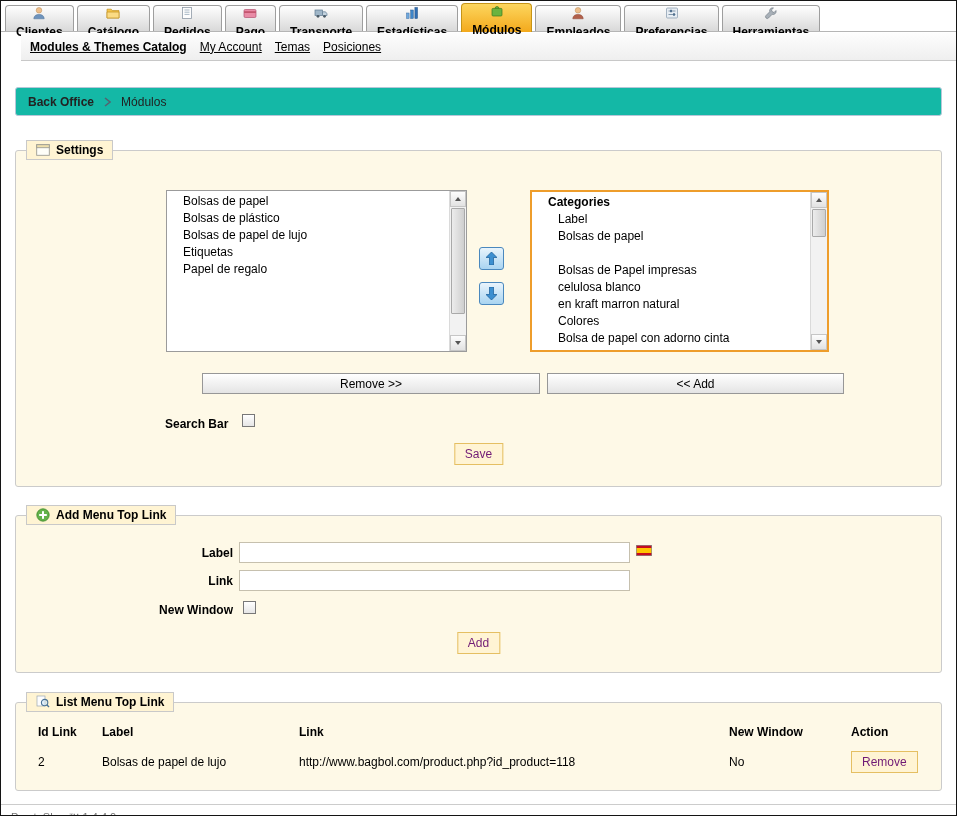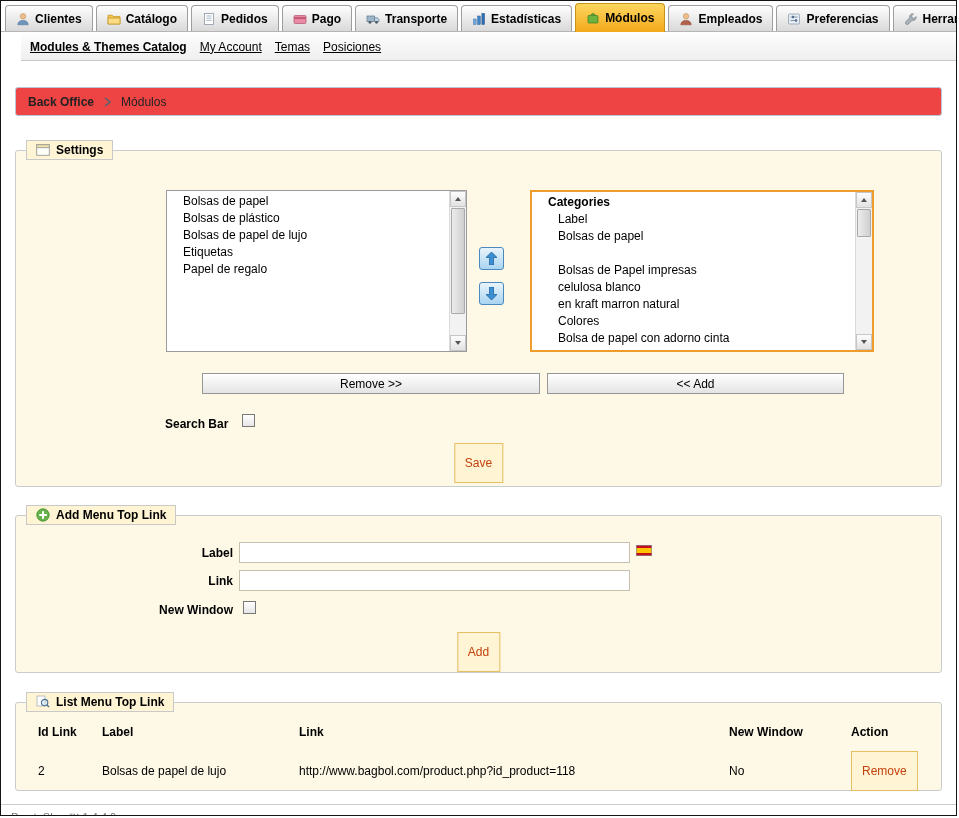--- a/index.html
+++ b/index.html
@@ -4,53 +4,53 @@
 <style>
   * { margin:0; padding:0; box-sizing:border-box; }
   body { background:#fff; font-family:"Liberation Sans", sans-serif; color:#000; }
   #page { position:relative; width:957px; height:816px; border:1px solid #141414; background:#fff; overflow:hidden; }
 
   
   .tabbar { position:absolute; top:0; left:0; right:0; height:31px; background:#fff;
             border-bottom:1px solid #b5b5b5; display:flex; align-items:flex-end; padding-left:4px; gap:3px; }
   .tab { display:flex; align-items:center; gap:5px; height:26px; padding:0 10px;
          border:1px solid #9e9e9e; border-bottom:none; border-radius:4px 4px 0 0;
-         background:linear-gradient(#fefefe,#d9d9d9); font-size:12px; font-weight:bold; cursor:pointer; white-space:nowrap; }
+         background:linear-gradient(#fefefe,#d9d9d9); font-size:12px; font-weight:bold; cursor:pointer; white-space:nowrap;flex-direction:column; }
   .tab.active { height:29px; margin-bottom:-1px; z-index:2;
                 background:linear-gradient(#fdd65e,#f3a91c); border-color:#c69417; }
   .ticon { display:inline-flex; width:14px; height:14px; }
 
   
   .subnav { position:absolute; top:32px; left:0; right:0; height:28px;
             background:linear-gradient(#fdfdfd,#efefef); border-bottom:1px solid #c8c8c8;
             display:flex; align-items:center; gap:13px; padding:0 9px; font-size:12px;margin-left:20px; }
   .subnav-link { text-decoration:underline; color:#000; cursor:pointer; }
   .subnav-link.strong { font-weight:bold; }
 
   
   .crumb { position:absolute; top:86px; left:14px; right:14px; height:29px;
-           background:#ef4444; border:1px solid #b7c7d8; border-radius:3px;
+           background:#14b8a6; border:1px solid #b7c7d8; border-radius:3px;
            display:flex; align-items:center; gap:10px; padding:0 12px; font-size:12px; }
   .crumb-section { font-weight:bold; color:#222; cursor:pointer; }
   .crumb-page { color:#222; }
 
   
   .fieldset { position:absolute; left:14px; right:14px; border:1px solid #cbcbcb;
               background:#fef9e7; border-radius:3px; }
   #fs-settings { top:149px; height:337px; }
   #fs-addmenu  { top:514px; height:158px; }
   #fs-listmenu { top:701px; height:89px; }
   .legend { position:absolute; top:-11px; left:10px; background:#fff4d3; border:1px solid #c9c9c9;
             padding:2px 9px; font-size:12px; font-weight:bold; display:flex; align-items:center; gap:6px; }
   .legend-icon { display:inline-flex; }
 
   
   .listbox { position:absolute; background:#fff; border:1px solid #9b9b9b; overflow:hidden; }
   #left-list  { left:150px; top:39px; width:301px; height:162px; }
-  #right-list { left:514px; top:39px; width:344px; height:162px; border:2px solid #ee9d2b; }
+  #right-list { left:514px; top:39px; width:299px; height:162px; border:2px solid #ee9d2b; }
   .options { position:absolute; top:2px; left:12px; right:17px; }
   .option { height:17px; line-height:17px; font-size:12px; padding-left:4px; white-space:nowrap; overflow:hidden; }
   .option.indent { padding-left:14px; }
   .option.bold { font-weight:bold; }
 
   
   .sb { position:absolute; top:0; right:0; bottom:0; width:17px; background:#f2f2f2; border-left:1px solid #dadada; }
   .sb-btn { position:absolute; left:0; right:0; height:16px; background:linear-gradient(#fdfdfd,#e2e2e2);
             border:1px solid #c6c6c6; display:flex; align-items:center; justify-content:center; cursor:pointer; }
   .sb-btn.up { top:0; } .sb-btn.down { bottom:0; }
@@ -69,22 +69,22 @@
               font-size:12px; font-family:inherit; cursor:pointer;margin-left:36px; }
   #btn-remove { left:150px; top:222px; width:338px; }
   #btn-add-cat { left:495px; top:222px; width:297px; }
 
   .bold-label { font-weight:bold; font-size:12px; }
   #searchbar-label { position:absolute; left:149px; top:266px; }
   .checkbox { display:inline-block; width:13px; height:13px; background:linear-gradient(#ffffff,#e6e6e6);
               border:1px solid #787878; cursor:pointer; }
   #searchbar-checkbox { position:absolute; left:226px; top:263px; }
 
-  .ps-btn { background:#fff4d4; border:1px solid #e5bf62; color:#c2410c; font-size:12px; font-family:inherit;
-            padding:12px 10px; cursor:pointer; }
+  .ps-btn { background:#fff4d4; border:1px solid #e5bf62; color:#701a75; font-size:12px; font-family:inherit;
+            padding:3px 10px; cursor:pointer; }
   #btn-save { position:absolute; left:50%; top:292px; transform:translateX(-50%); }
 
   
   .form-label { position:absolute; left:0; width:217px; text-align:right; font-weight:bold; font-size:12px; }
   .text-input { position:absolute; left:223px; width:391px; height:21px; border:1px solid #c6c0ae; background:#fff;
                 font-size:12px; font-family:inherit; padding:2px 4px; }
   #lbl-label { top:30px; } #inp-label { top:26px; }
   #lbl-link  { top:58px; } #inp-link  { top:54px; }
   #lbl-newwin { top:87px; }
   #newwin-checkbox { position:absolute; left:227px; top:85px; }

